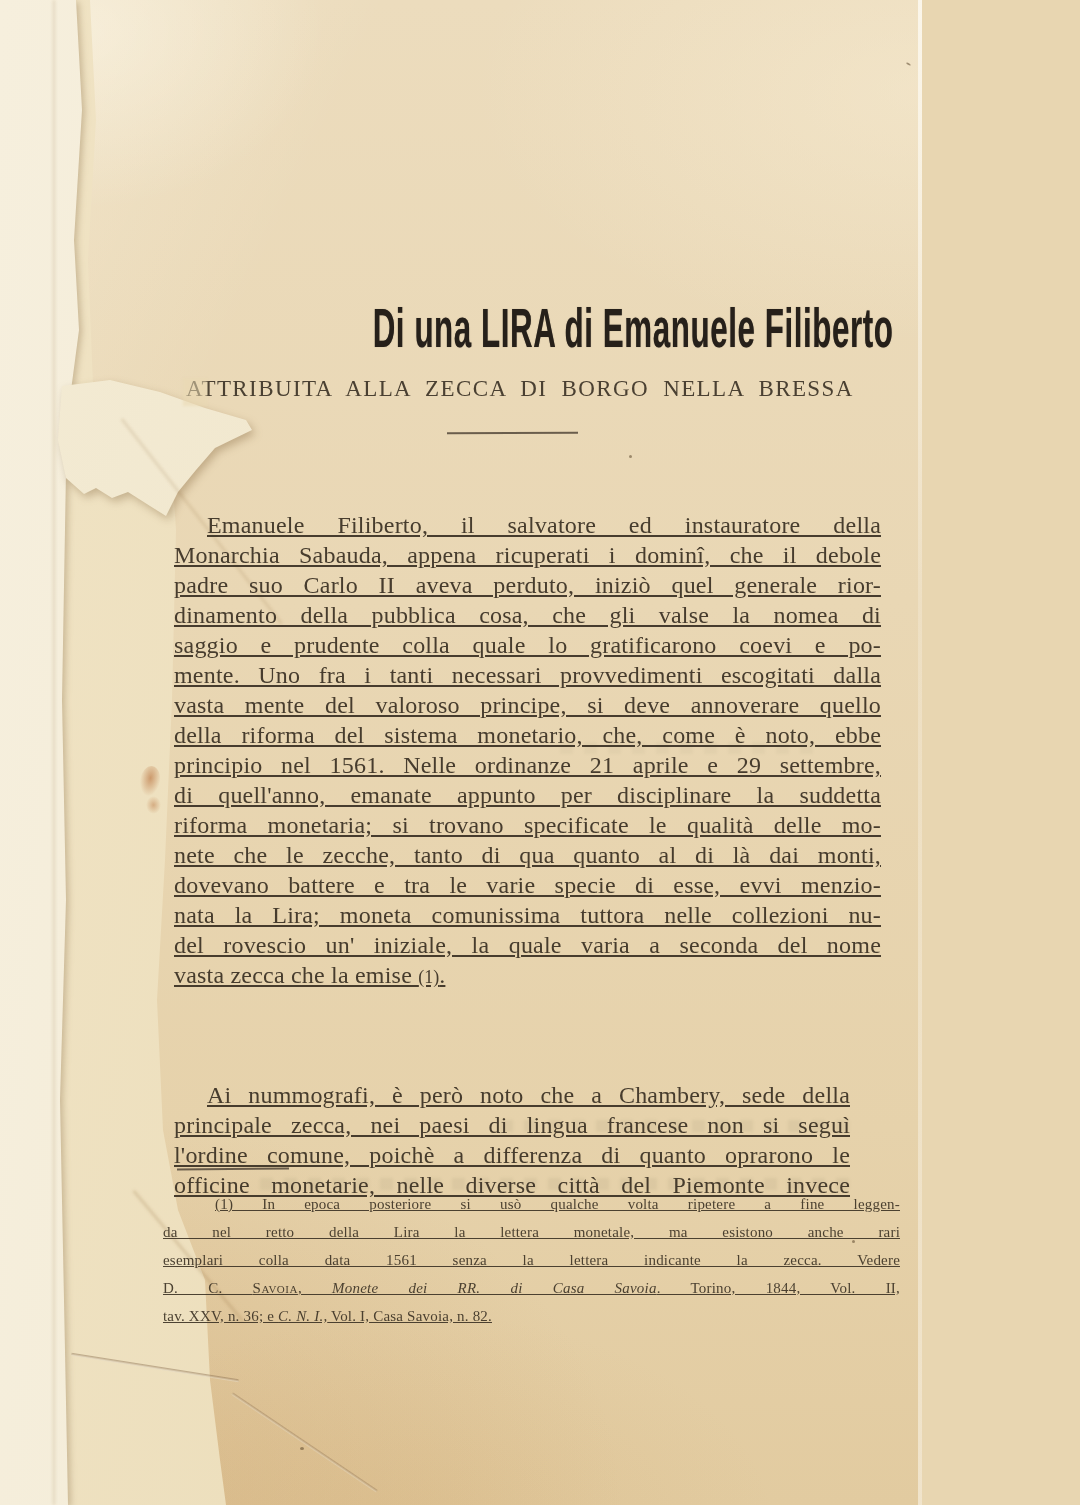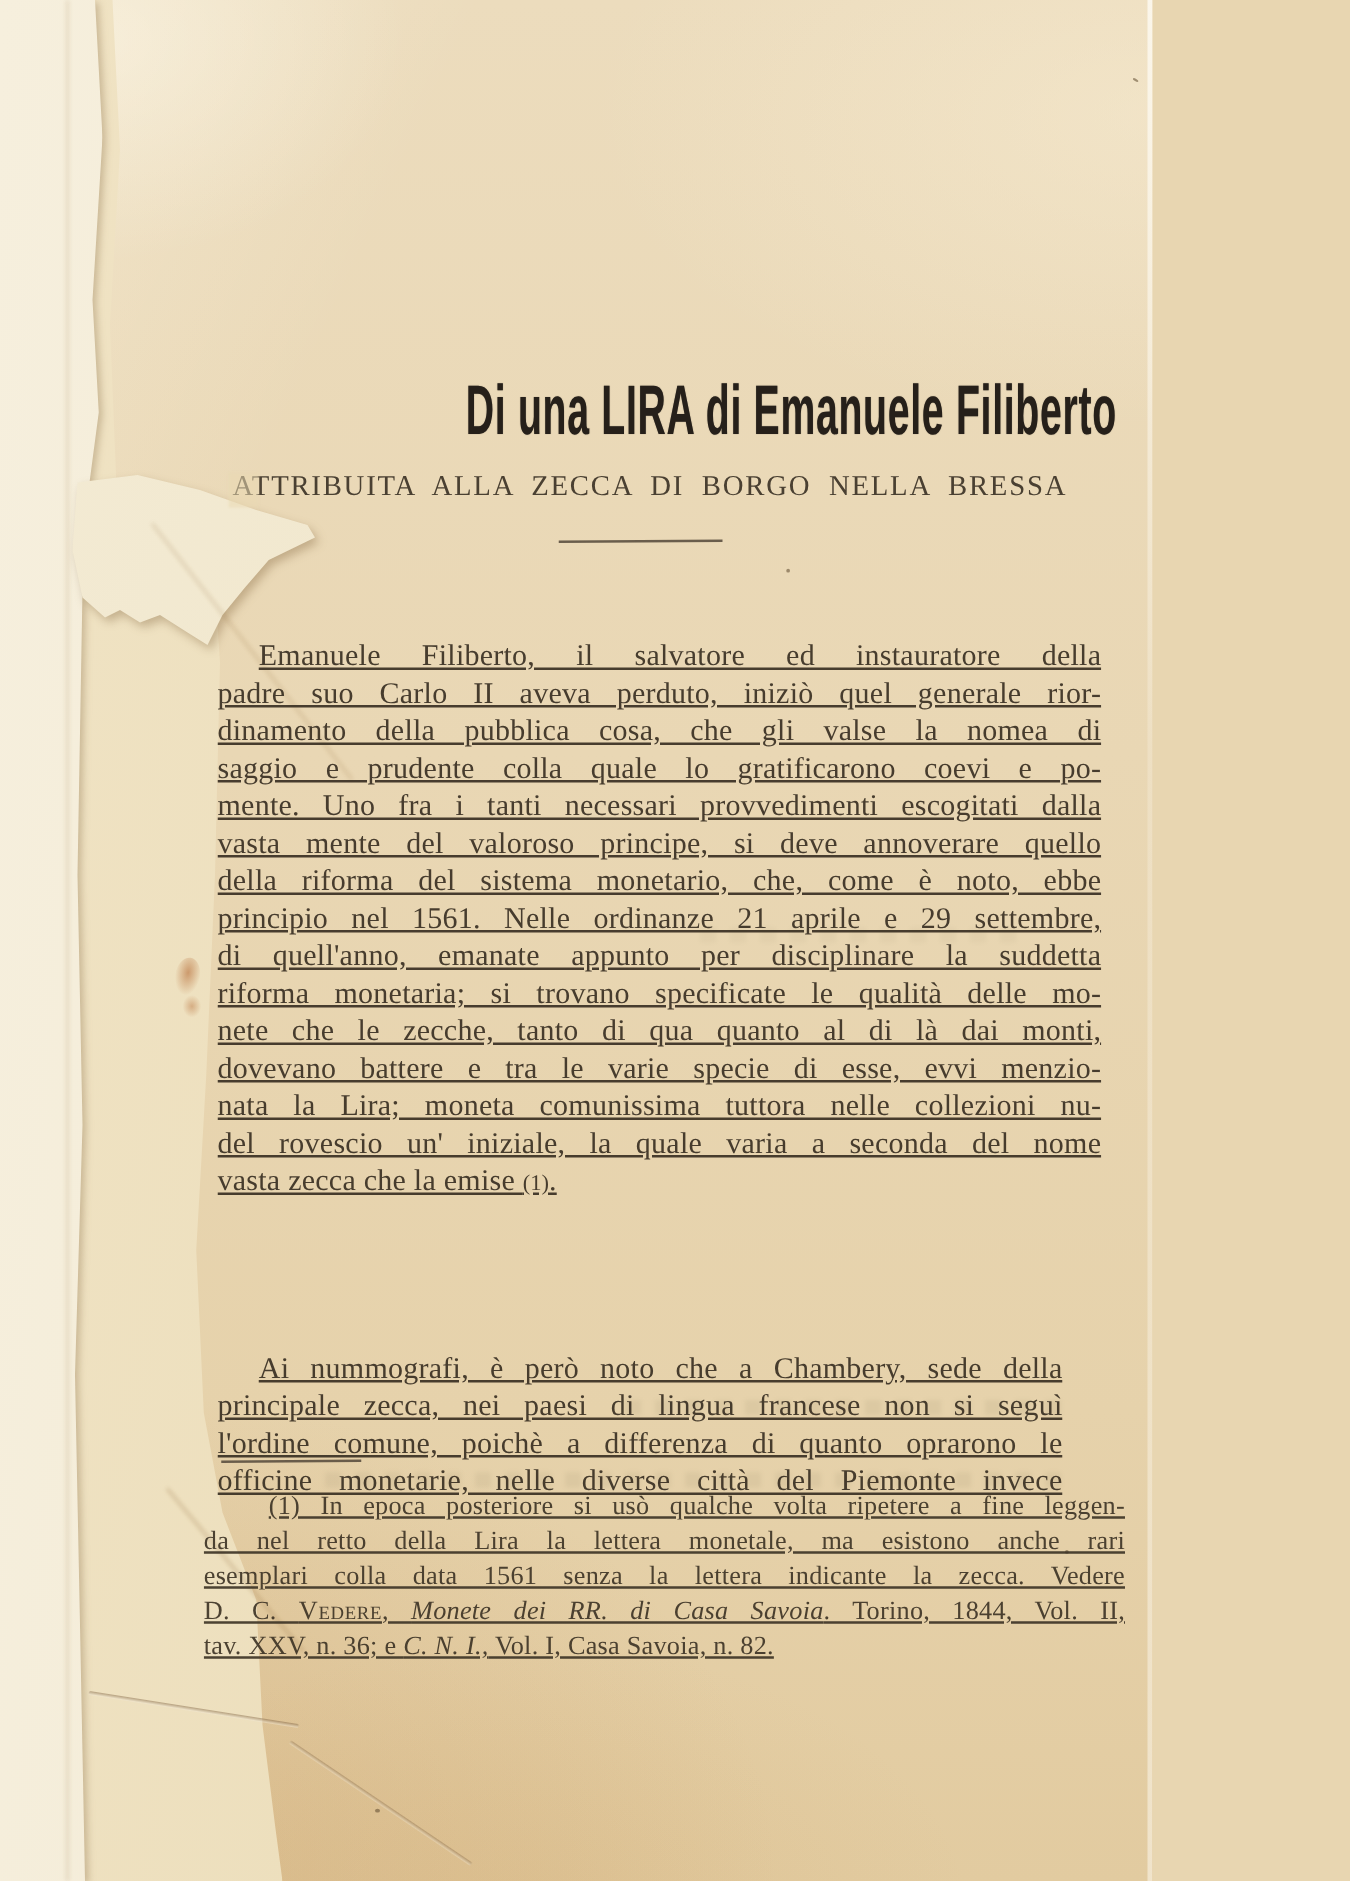--- a/index.html
+++ b/index.html
@@ -70,21 +70,21 @@
   .rule-title{left:447px;top:432px;width:131px;transform:rotate(-.3deg);}
   .rule-footnote{left:177px;top:1168px;width:112px;transform:rotate(-.5deg);}
   .col{position:absolute;color:rgba(58,48,35,.93);font-size:24px;letter-spacing:.2px;text-decoration:underline;}
   .col-p1{left:174px;top:510px;width:707px;}
   .col-p2{left:174px;top:1080px;width:676px;}
   .tline{height:30px;line-height:30px;overflow:hidden;text-align:justify;text-align-last:justify;white-space:normal;}
   .tline.noj{text-align:left;text-align-last:left;}
   .indent1{text-indent:33px;}
   .fnref{font-size:18px;letter-spacing:0;}
   .monC{font-family:"Liberation Sans",sans-serif;font-weight:700;font-size:21px;}
-  .footnote{left:163px;top:1190px;width:737px;font-size:21px;color:rgba(62,52,38,.92);}
+  .footnote{left:163px;top:1190px;width:737px;font-size:15px;color:rgba(62,52,38,.92);}
   .footnote .tline{height:28px;line-height:28px;}
   .indent-fn{text-indent:52px;}
   .sc{font-variant:small-caps;letter-spacing:.5px;}
   .it{font-style:italic;}
 </style>
 </head>
 <body>
 
 <div class="page">
 
@@ -116,20 +116,21 @@
     <span class="title">Di una LIRA di Emanuele Filiberto</span>
   </div>
 
   <div class="subtitle">ATTRIBUITA ALLA ZECCA DI BORGO NELLA BRESSA</div>
   <div class="fade-patch" style="left:183px;top:378px;width:24px;height:28px;"></div>
 
   <div class="rule rule-title"></div>
 
   <div class="col col-p1">
     <div class="tline indent1">Emanuele Filiberto, il salvatore ed instauratore della</div>
+    <div class="tline">Monarchia Sabauda, appena ricuperati i dominî, che il debole</div>
     <div class="tline">padre suo Carlo II aveva perduto, iniziò quel generale rior-</div>
     <div class="tline">dinamento della pubblica cosa, che gli valse la nomea di</div>
     <div class="tline">saggio e prudente colla quale lo gratificarono coevi e po-</div>
     <div class="tline">mente. Uno fra i tanti necessari provvedimenti escogitati dalla</div>
     <div class="tline">vasta mente del valoroso principe, si deve annoverare quello</div>
     <div class="tline">della riforma del sistema monetario, che, come è noto, ebbe</div>
     <div class="tline">principio nel 1561. Nelle ordinanze 21 aprile e 29 settembre,</div>
     <div class="tline">di quell'anno, emanate appunto per disciplinare la suddetta</div>
     <div class="tline">riforma monetaria; si trovano specificate le qualità delle mo-</div>
     <div class="tline">nete che le zecche, tanto di qua quanto al di là dai monti,</div>
@@ -145,17 +146,17 @@
     <div class="tline">l'ordine comune, poichè a differenza di quanto oprarono le</div>
     <div class="tline">officine monetarie, nelle diverse città del Piemonte invece</div>
   </div>
 
   <div class="rule rule-footnote"></div>
 
   <div class="col footnote">
     <div class="tline indent-fn">(1) In epoca posteriore si usò qualche volta ripetere a fine leggen-</div>
     <div class="tline">da nel retto della Lira la lettera monetale, ma esistono anche rari</div>
     <div class="tline">esemplari colla data 1561 senza la lettera indicante la zecca. Vedere</div>
-    <div class="tline"><span>D. C. </span><span class="sc">Vedere</span><span>, </span><span class="it">Monete dei RR. di Casa Savoia</span><span>. Torino, 1844, Vol. II,</span></div>
+    <div class="tline"><span>D. C. </span><span class="sc">Savoia</span><span>, </span><span class="it">Monete dei RR. di Casa Savoia</span><span>. Torino, 1844, Vol. II,</span></div>
     <div class="tline noj"><span>tav. XXV, n. 36; e </span><span class="it">C. N. I.,</span><span> Vol. I, Casa Savoia, n. 82.</span></div>
   </div>
 
 </div>
 
 </body></html>

